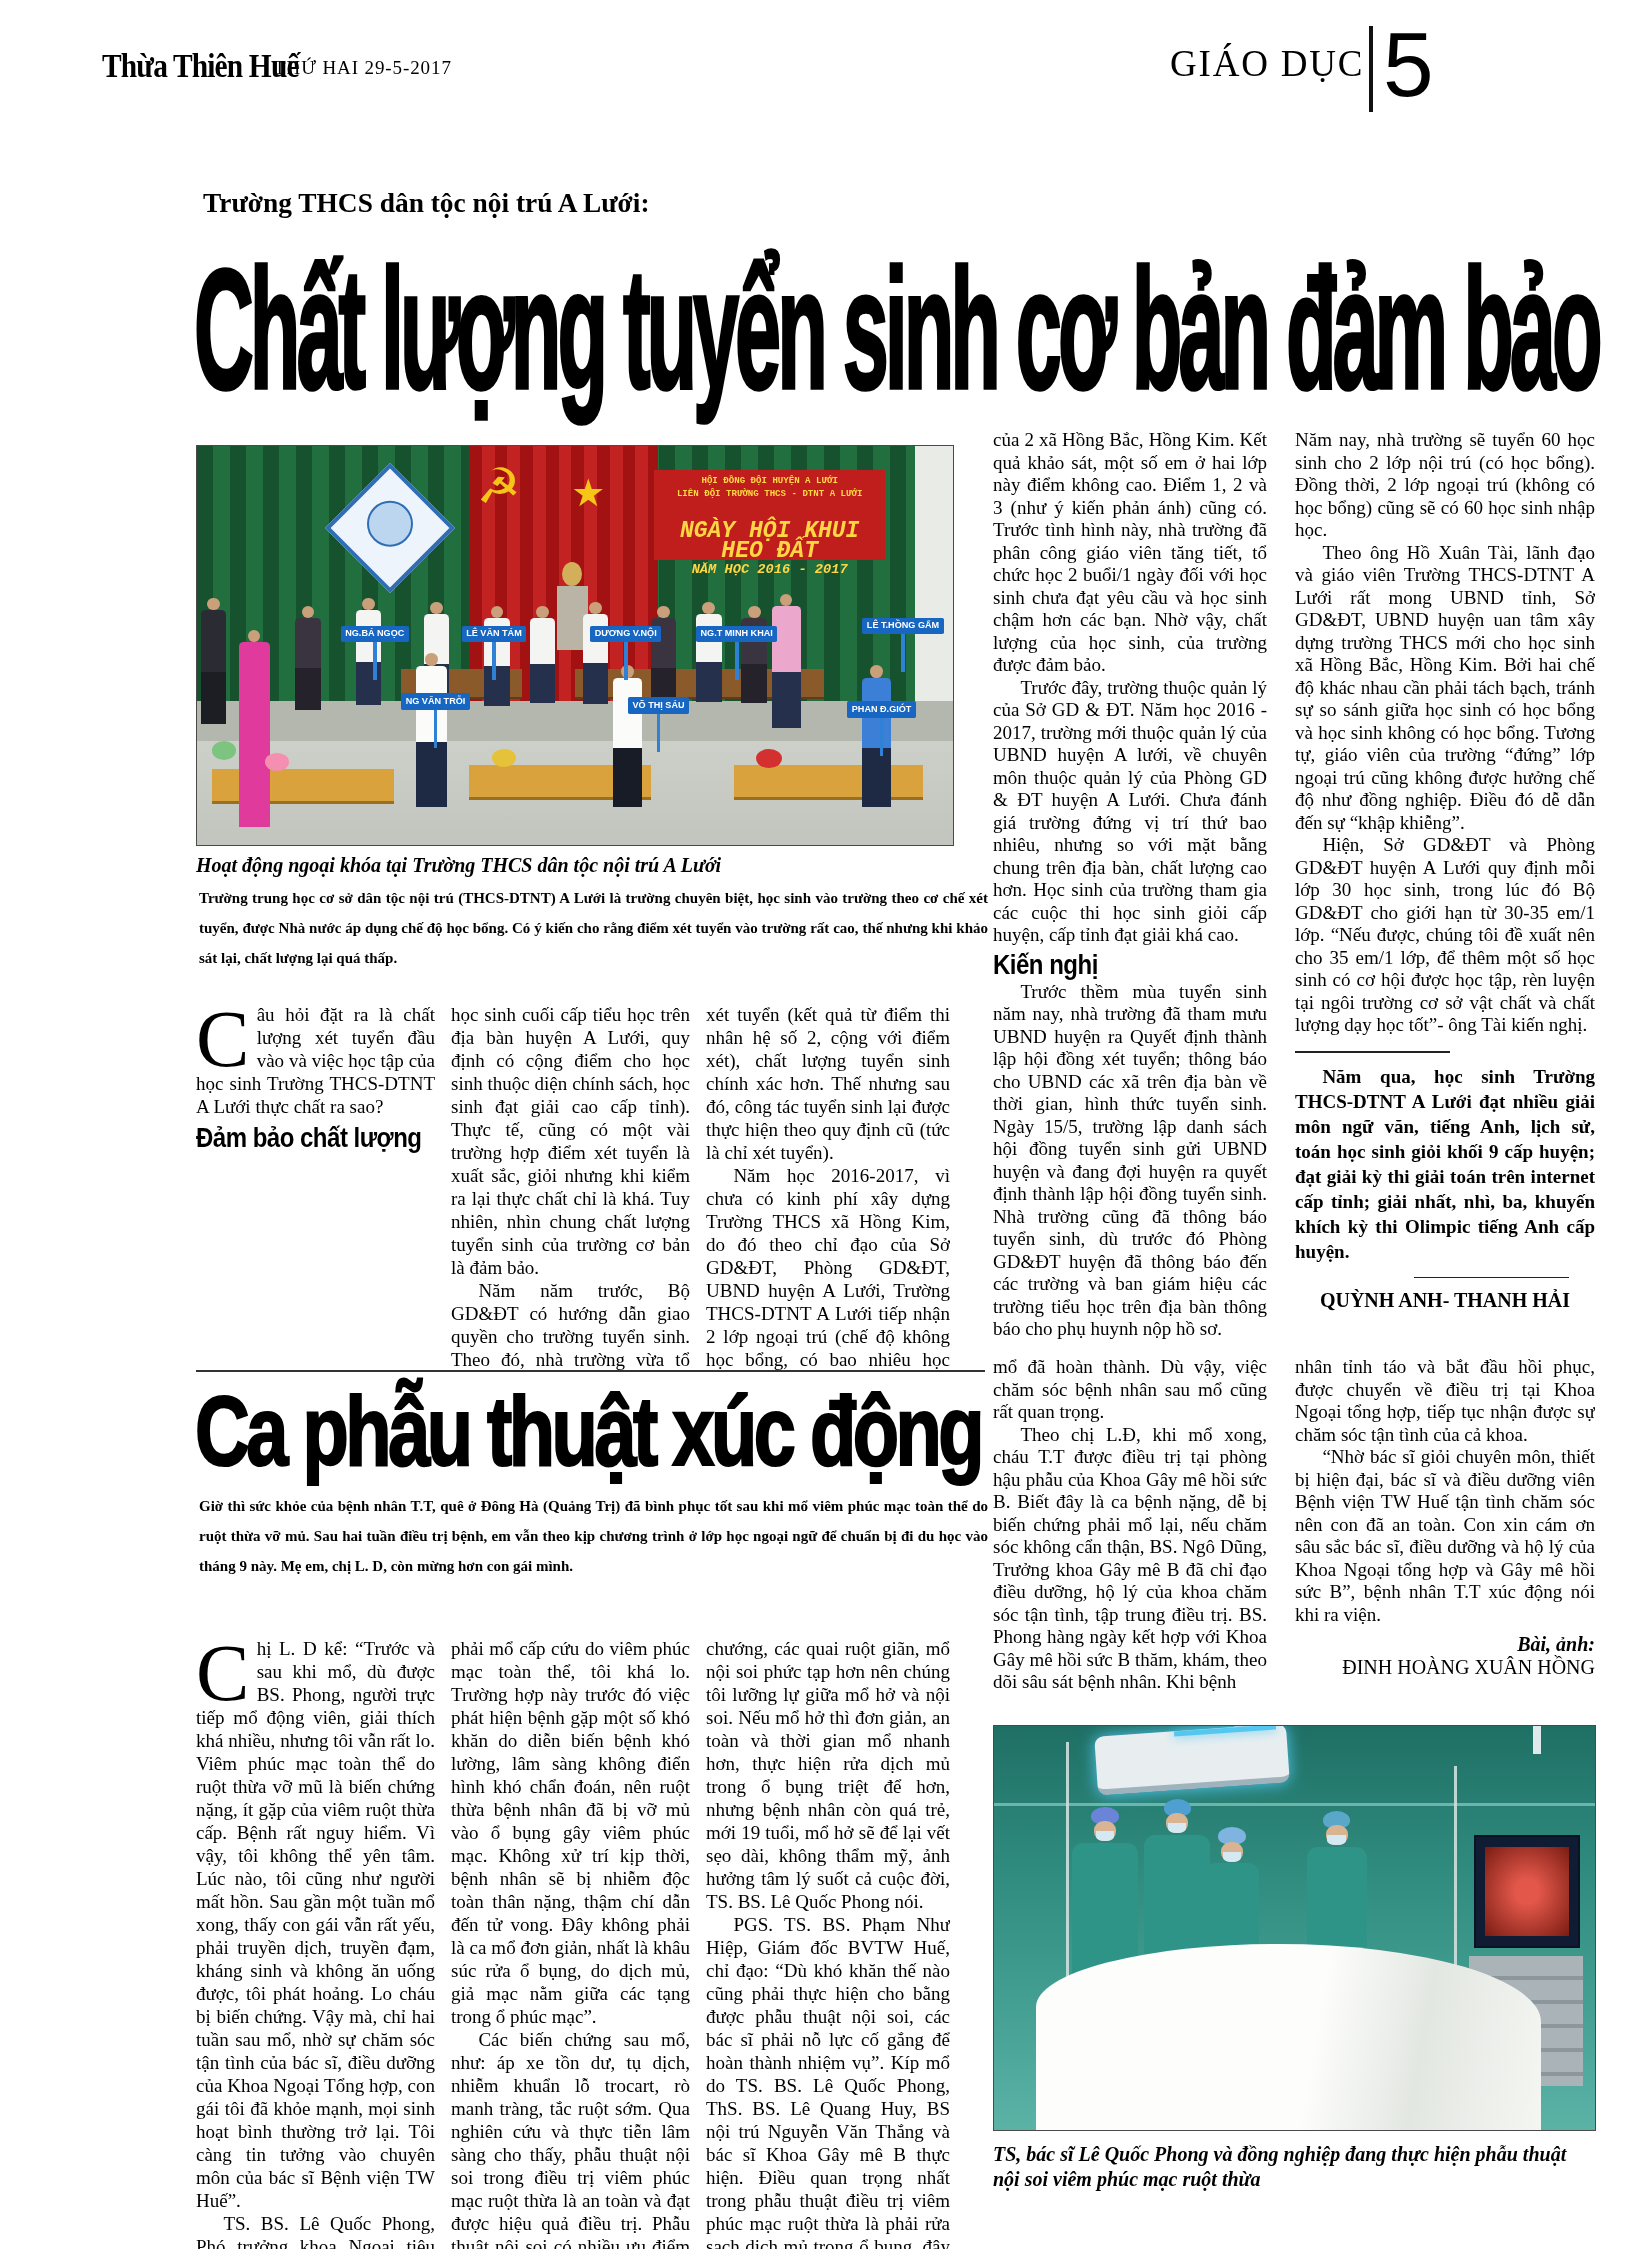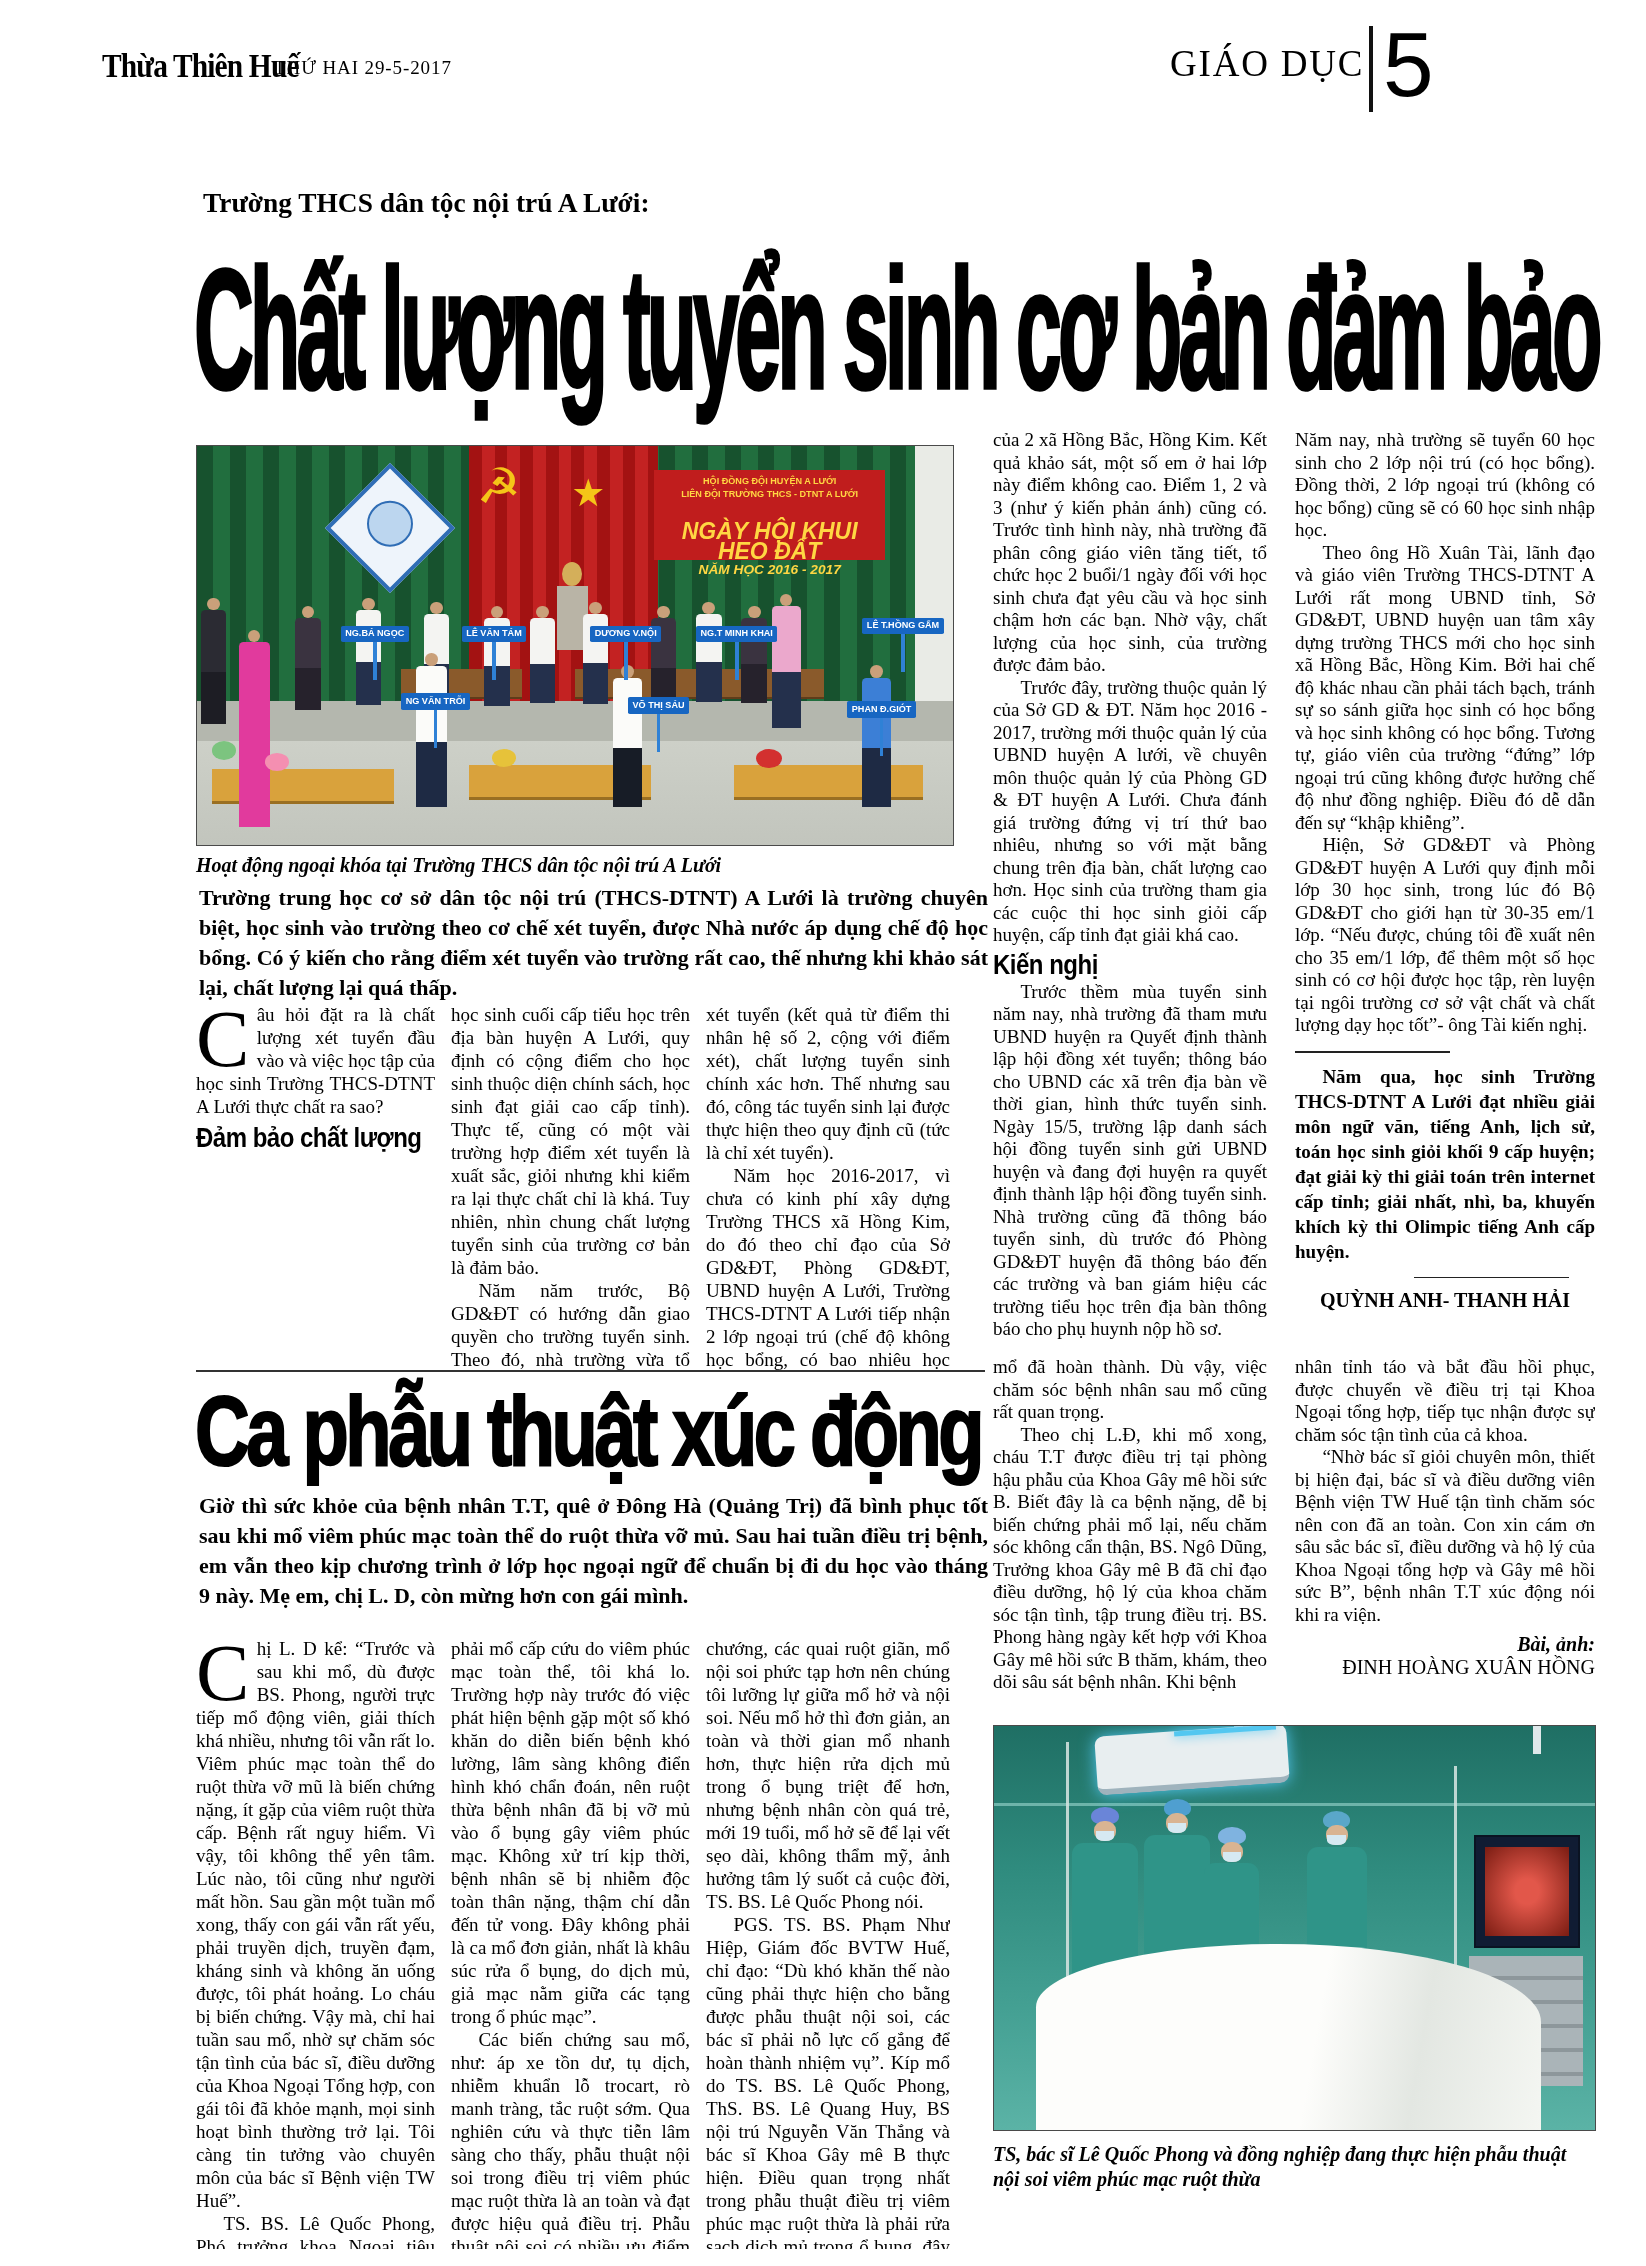--- a/index.html
+++ b/index.html
@@ -26,21 +26,21 @@
 
   
   .bt{font-size:19px;line-height:23px;text-align:justify;}
   .bt p{margin:0;}
   .bt p.ind{text-indent:27.4px;}
   .col{position:absolute;overflow:hidden;}
   .subhead{font-family:"Liberation Sans",sans-serif;font-weight:bold;font-size:24px;
            letter-spacing:-0.5px;transform:scaleY(1.18);transform-origin:left center;
            margin:7.3px 0 4.6px 0;}
   .dropcap{float:left;font-size:80px;line-height:64px;padding:3.7px 7.3px 0 0;font-weight:normal;}
-  .lede{font-weight:bold;font-size:22px;line-height:30px;text-align:justify;}
+  .lede{font-weight:bold;font-size:15px;line-height:30px;text-align:justify;}
   .caption{font-weight:bold;font-style:italic;font-size:20px;line-height:25px;}
   .rule{background:#222;height:1.8px;}
   .boxnote{font-weight:bold;font-size:19px;line-height:25px;text-align:justify;text-indent:27.4px;}
   .byline1{font-weight:bold;font-size:20px;text-align:center;margin-top:11px;}
   .byline2{font-size:20px;text-align:right;margin-top:7.3px;}
   .byline2 .lbl{font-style:italic;font-weight:bold;}
   .byline2 .nm{font-weight:normal;text-align:right;}
 
   
   #photo1{left:196px;top:445px;width:756px;height:399px;border:0.9px solid #4a4a4a;
@@ -49,21 +49,21 @@
   .p1-green{position:absolute;left:0;right:0;top:0;height:74%;
             background:repeating-linear-gradient(90deg,#17522e 0 16.4px,#216e3e 16.4px 33px);}
   .p1-red{position:absolute;left:36%;width:25%;top:0;height:74%;
           background:repeating-linear-gradient(90deg,#a31212 0 12.8px,#c32222 12.8px 25.6px);}
   .p1-glyph{position:absolute;color:#f5c518;line-height:1;}
   .p1-logo{position:absolute;left:19.5%;top:9%;width:84px;height:84px;background:#eef4fb;
            border:4.6px solid #2f6db5;transform:rotate(45deg);}
   .p1-logo-in{position:absolute;left:16.4px;top:16.4px;width:42px;height:42px;border-radius:50%;
               background:#bcd6ef;border:2.7px solid #2f6db5;}
   .p1-banner{position:absolute;left:60.5%;top:6%;width:30.5%;height:22.5%;background:#c01d1d;
-             text-align:center;color:#ffd743;font-family:Liberation Sans, sans-serif;
+             text-align:center;color:#ffd743;font-family:Liberation Mono, monospace;
              padding-top:5.5px;box-sizing:border-box;}
   .p1-banner .s{font-size:9.1px;font-weight:bold;line-height:12.8px;}
   .p1-banner .t{font-size:23px;font-weight:bold;font-style:italic;line-height:20px;margin-top:20px;}
   .p1-banner .y{font-size:13.7px;font-weight:bold;font-style:italic;line-height:18.3px;}
   .p1-stage{position:absolute;left:0;right:0;bottom:26%;height:10%;background:#b4b7ae;}
   .p1-floor{position:absolute;left:0;right:0;bottom:0;height:26%;
             background:linear-gradient(#cdd0c8,#c2c5bd);}
   .p1-bust-head{position:absolute;width:20px;height:24px;border-radius:50%;background:#d4af5a;}
   .p1-bust-ped{position:absolute;width:31px;height:64px;background:#b9b4a6;}
   .fig{position:absolute;width:25.6px;}

